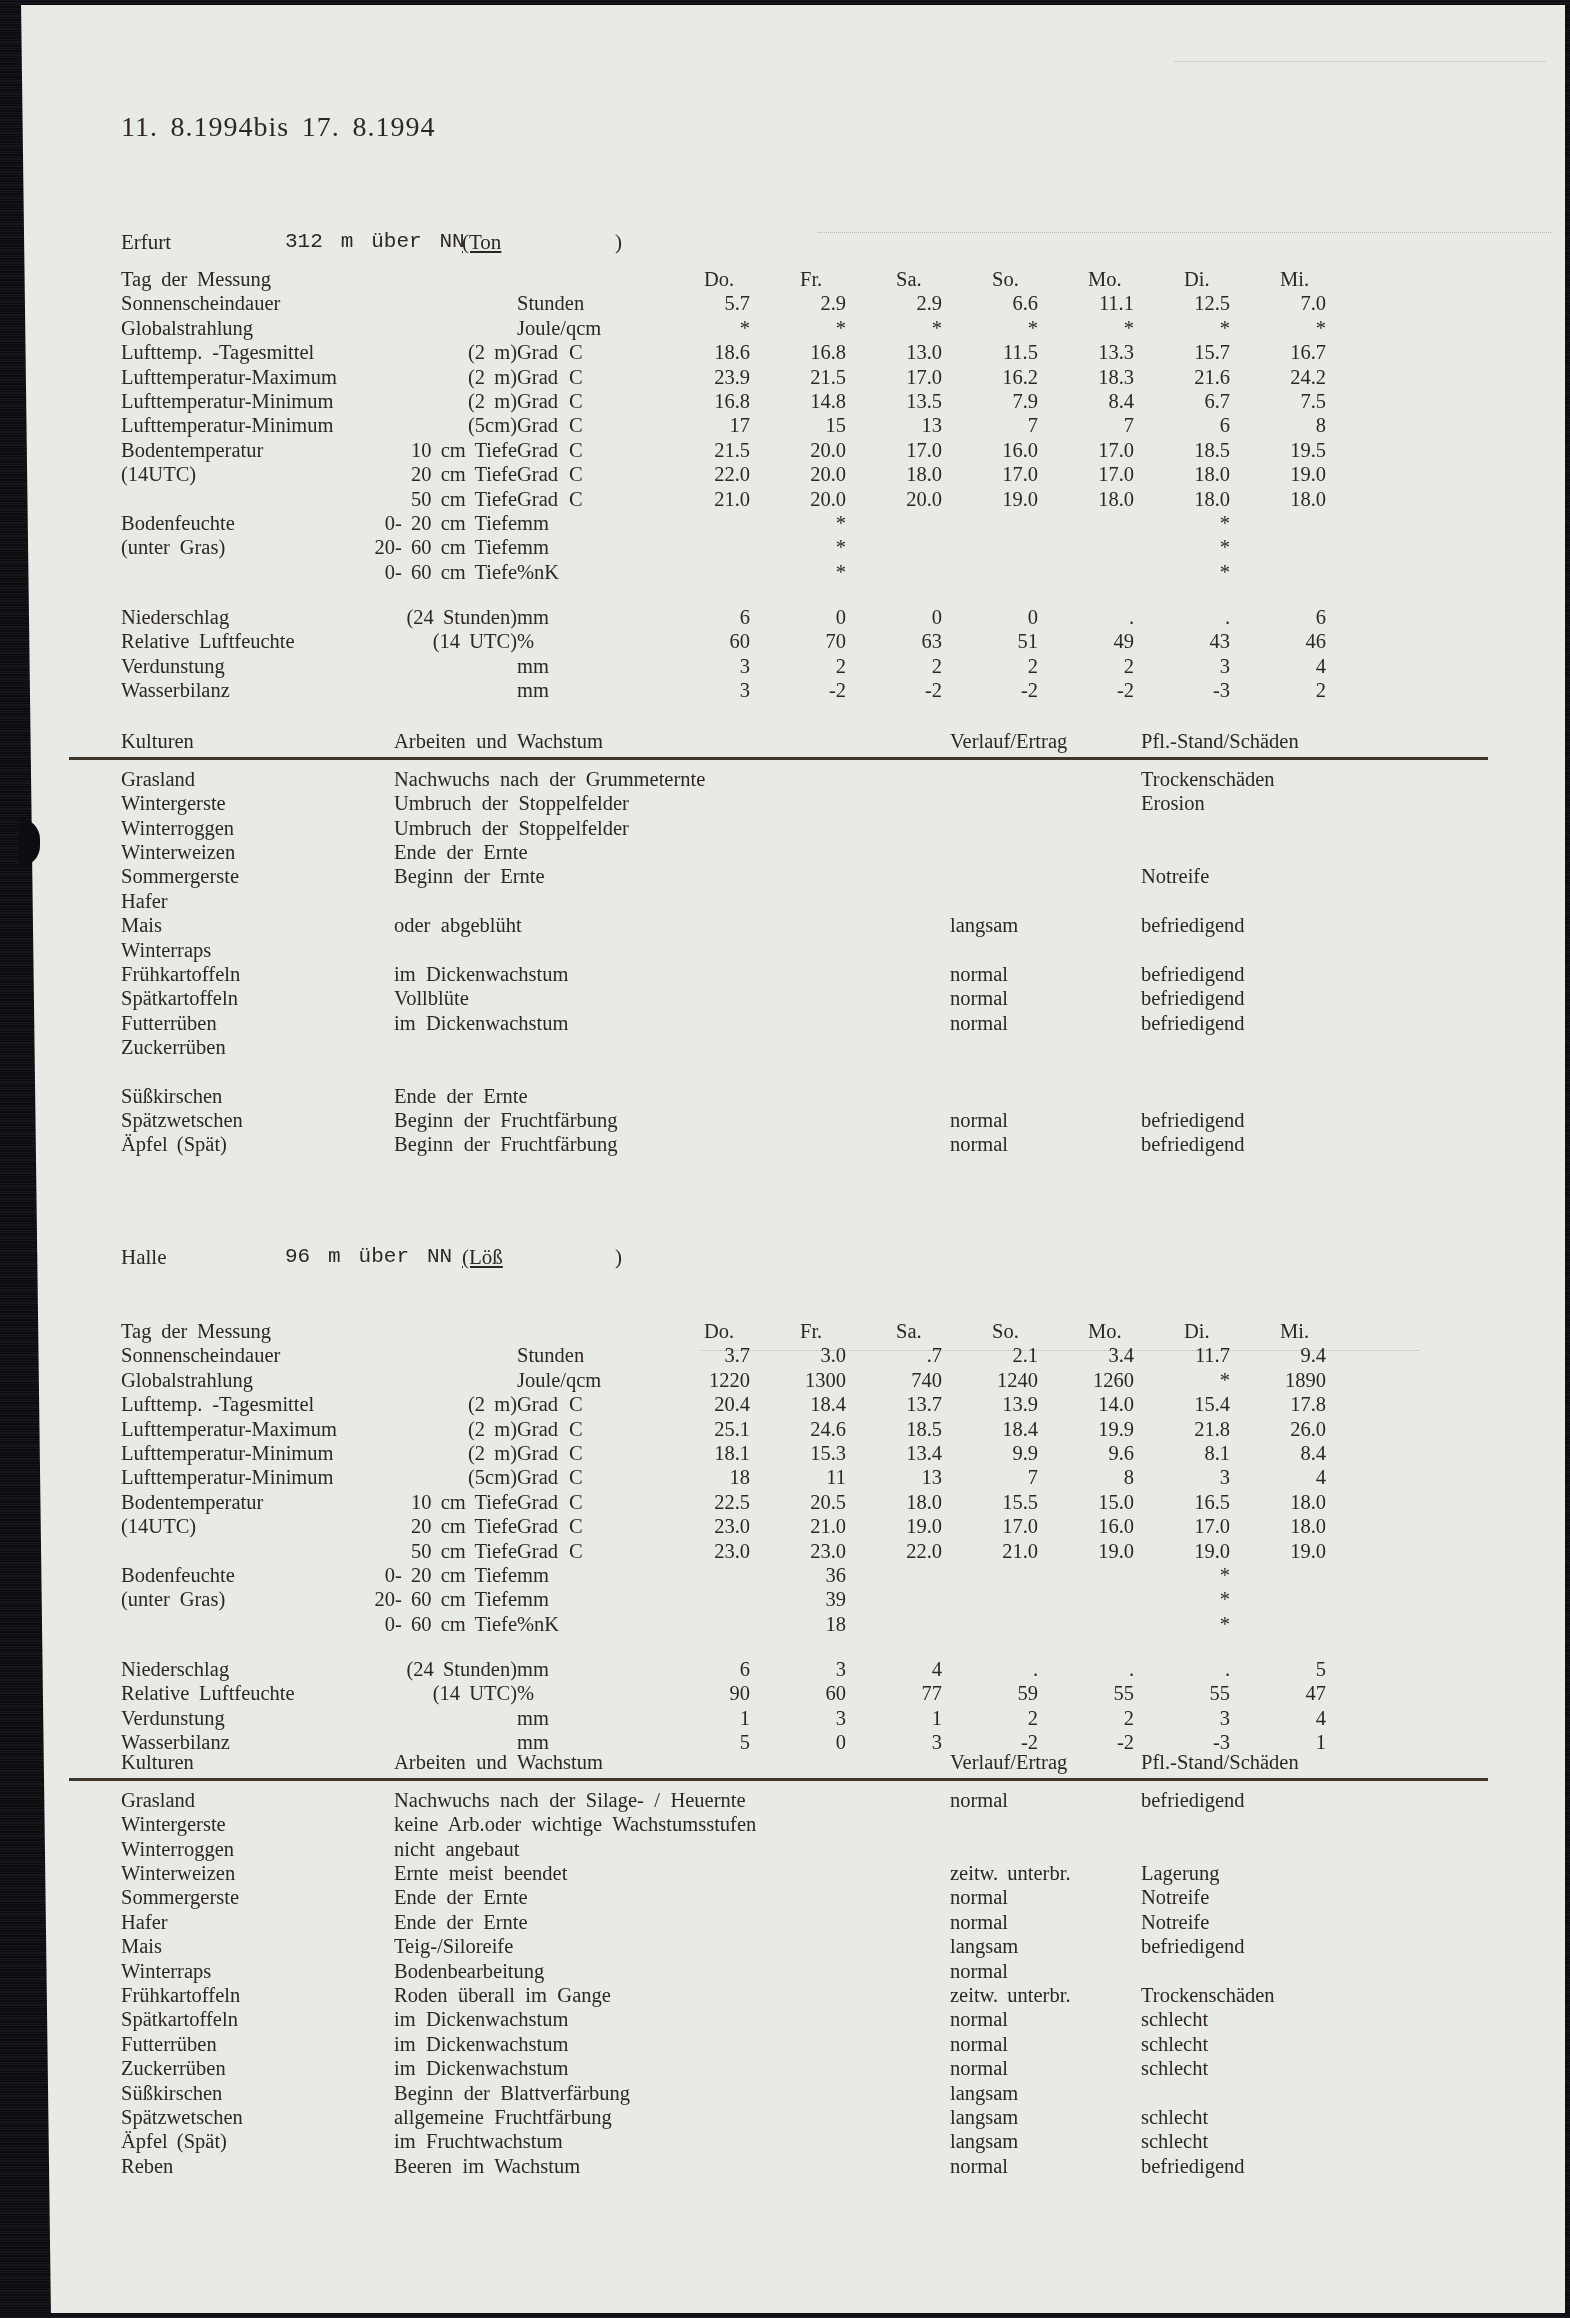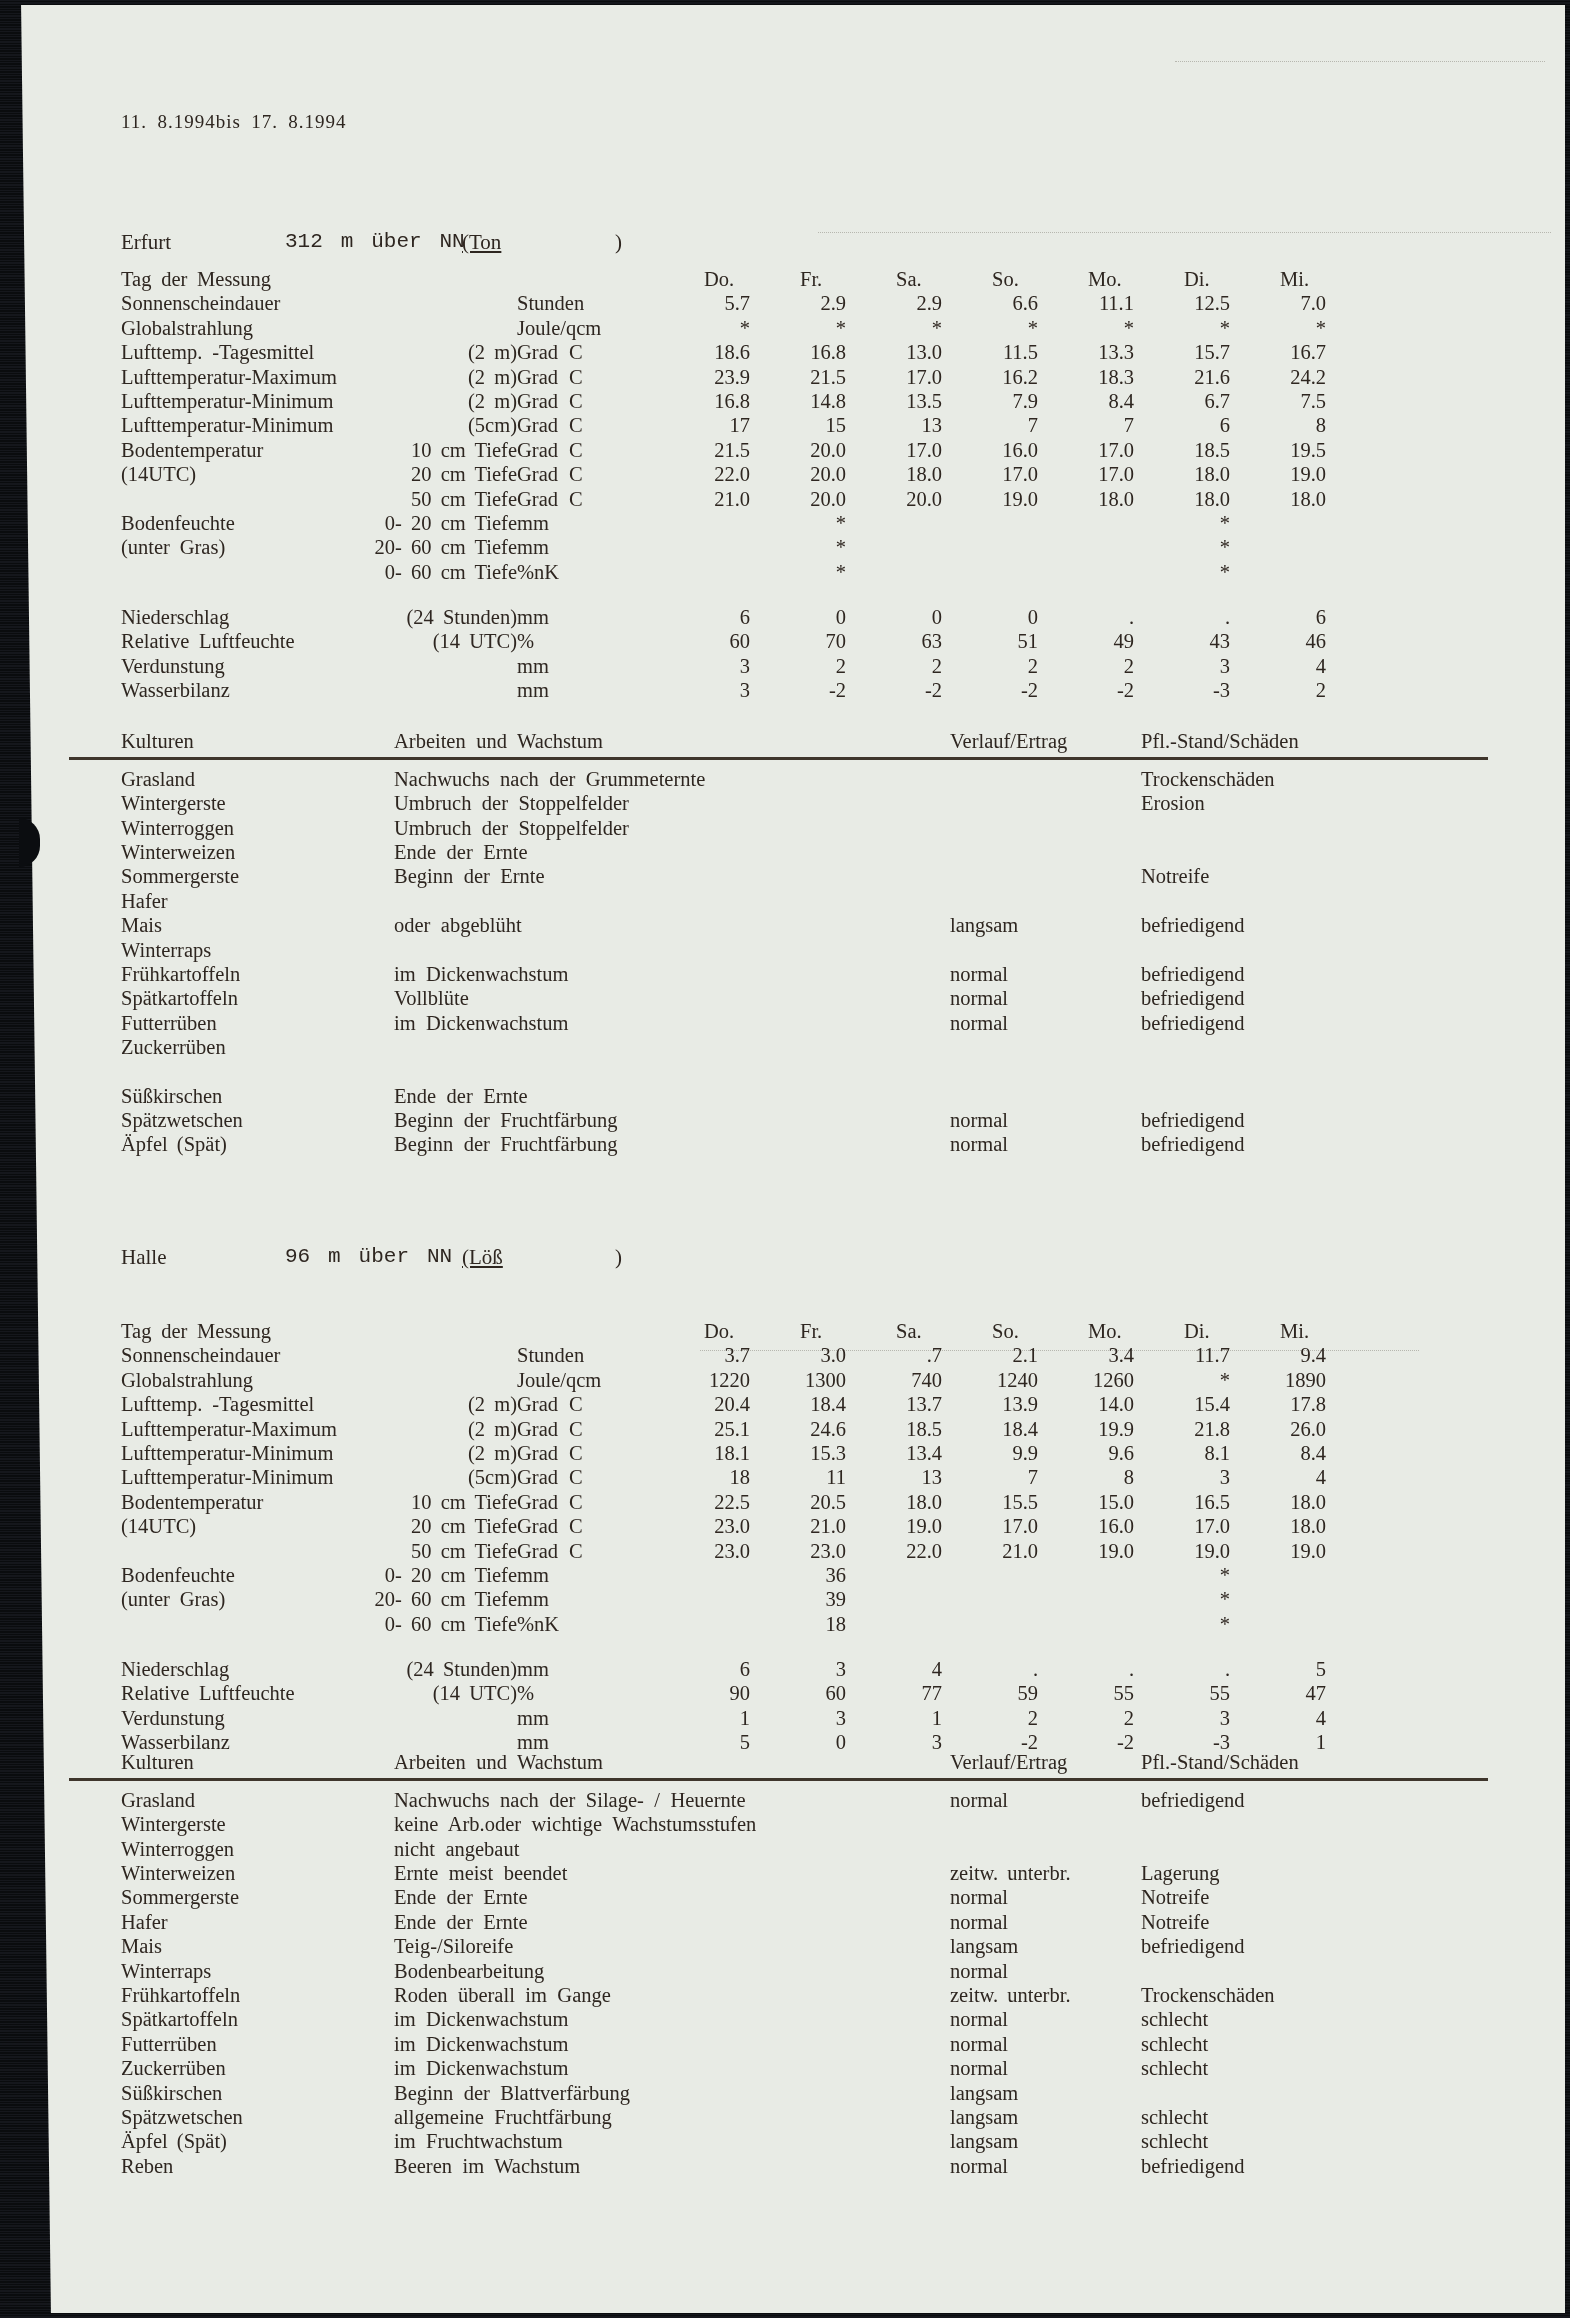--- a/index.html
+++ b/index.html
@@ -28,21 +28,21 @@
   }
   .notch{
     position:absolute;left:18.5px;top:818px;width:21px;height:49px;
     background:#0b0d10;
     border-top-right-radius:24.4px 24.4px;
     border-bottom-right-radius:24.4px 24.4px;
   }
   .artifact{position:absolute;border-top:1.3px dotted rgba(70,62,50,0.30);}
   .date{
     position:absolute;left:121px;top:111px;
-    font-size:19px;letter-spacing:1px;word-spacing:4.6px;white-space:nowrap;
+    font-size:28px;letter-spacing:1px;word-spacing:4.6px;white-space:nowrap;
   }
   .station-header{position:absolute;left:121px;font-size:21px;height:26.4px;width:660px;}
   .station-header span{position:absolute;white-space:nowrap;word-spacing:5.3px;}
   .st-name{left:0;}
   .st-elev{left:164px;font-family:Liberation Mono, monospace;}
   .st-soil{left:341px;text-decoration:underline;}
   .st-close{left:494px;}
   .weather{position:absolute;left:121px;font-size:20.5px;width:1360px;}
   .wrow{display:flex;height:24.4px;line-height:24.4px;white-space:nowrap;}
   .wrow.gap{margin-top:21px;}

